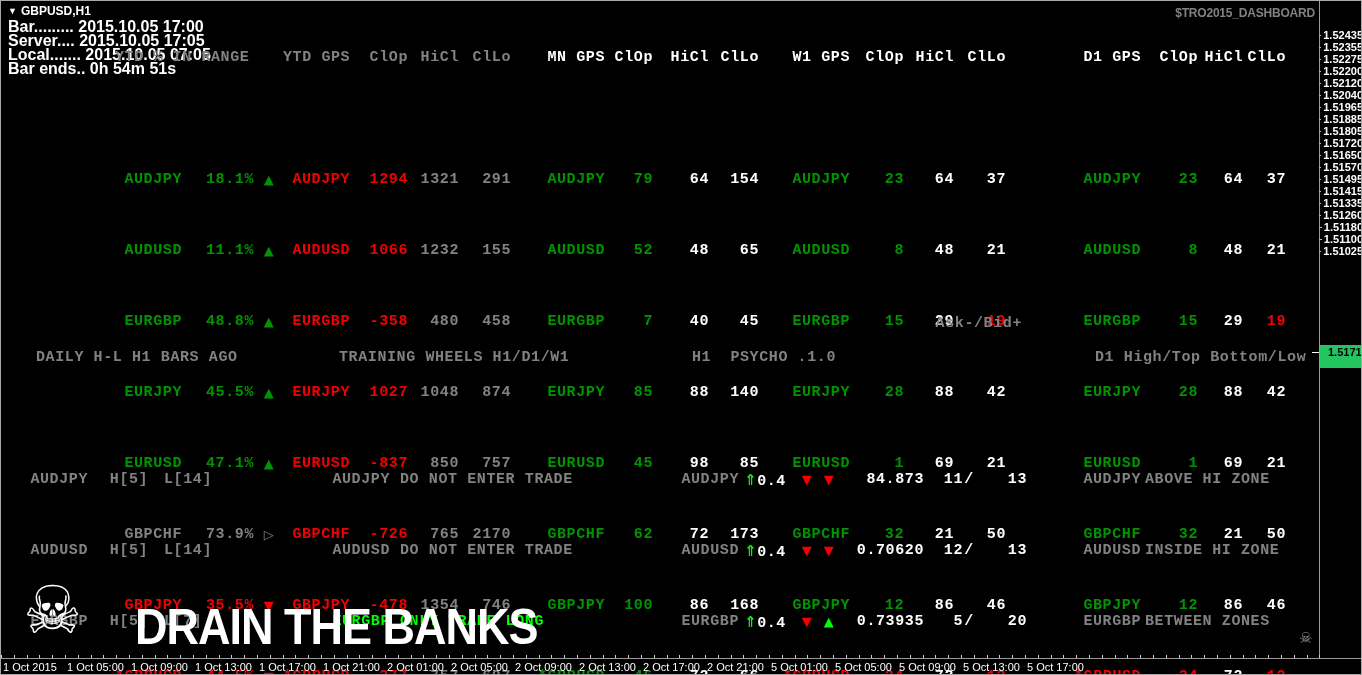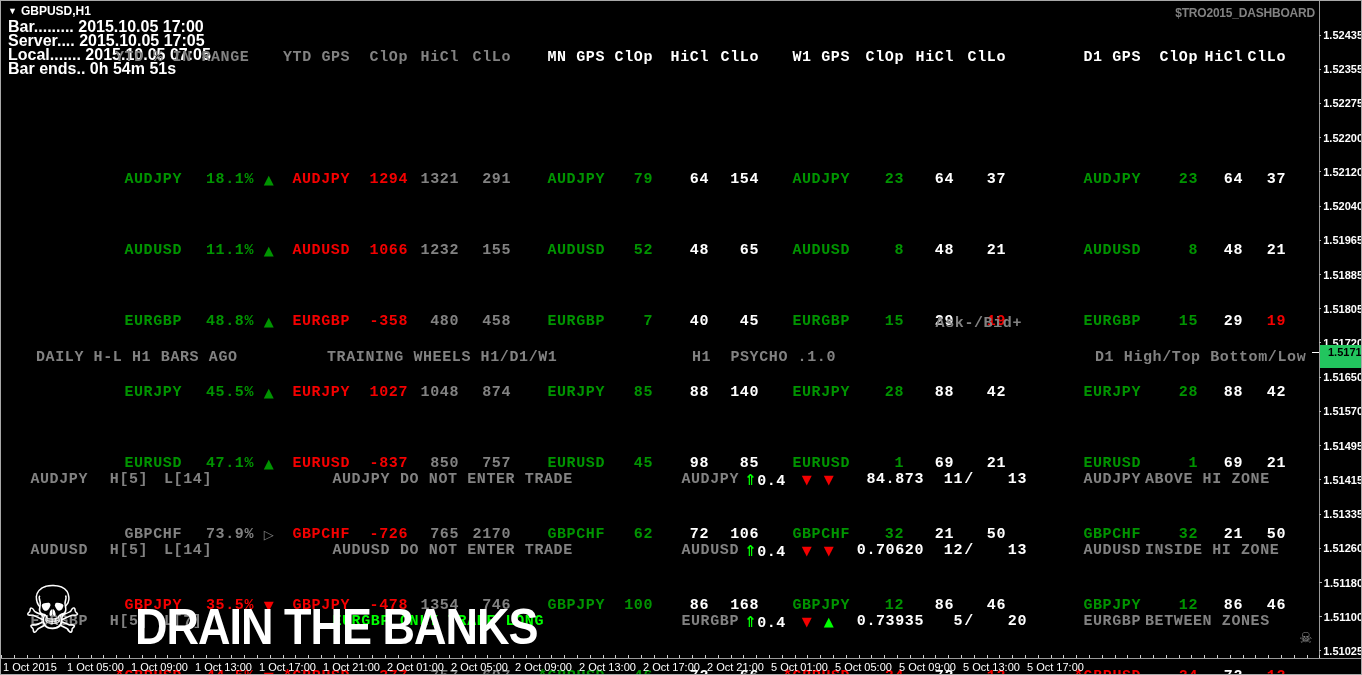--- a/index.html
+++ b/index.html
@@ -29,21 +29,21 @@
   #gps-w1{left:782px;top:13px}
   #gps-w1 .v1{width:54px}#gps-w1 .v2{width:50px}#gps-w1 .v3{width:52px}
   #gps-d1{left:1073px;top:13px}
   #gps-d1 .v1{width:57px}#gps-d1 .v2{width:45px}#gps-d1 .v3{width:43px}
   #daily{left:20px;top:313px}
   #daily .hdr{margin-left:15px}
   #daily .pair{width:67px}
   #daily .h{width:70px;text-align:center;padding-left:6px}
   #daily .l{text-align:right}
   #training{left:322px;top:313px}
-  #training .hdr{margin-left:4px}
+  #training .hdr{margin-left:16px}
   #training .pair{width:67px}
   #training .msg{text-align:left;padding-left:10px}
   #psycho{left:671px;top:313px;width:352px}
   #psycho .hdr .hl{margin-left:20px}
   #psycho .hdr .hr{position:absolute;right:2px;top:0}
   #psycho .pair{width:67px}
   #psycho .ud{width:52px;text-align:left;padding-left:5px}
   #psycho .chev{width:50px;text-align:left}
   #psycho .chev span{display:inline-block;width:22px;text-align:center;font-size:13px}
   #psycho .price{width:78px}
@@ -67,21 +67,21 @@
   #bigskull{position:absolute;left:22px;top:570px;color:#fff;font-size:66px;
             line-height:80px;font-family:"DejaVu Sans",sans-serif;}
   #brand{position:absolute;left:134px;top:597px;color:#fff;font-size:45px;font-weight:bold;
          letter-spacing:-1px;transform:scaleY(1.12);transform-origin:top left;}
   #smallskull{position:absolute;left:1298px;top:628px;color:#909090;font-size:15px;
               font-family:"DejaVu Sans",sans-serif;}
   
   #vline{position:absolute;left:1318px;top:0;width:1px;height:657px;background:#9a9a9a;}
   #hline{position:absolute;left:0;top:657px;width:1362px;height:1px;background:#9a9a9a;}
   #pricescale{position:absolute;left:1318px;top:28px;width:44px;height:628px;
-              display:flex;flex-direction:column;justify-content:space-between;}
+              display:flex;flex-direction:column;}
   .ptick{height:12px;line-height:12px;color:#fff;font-size:11px;font-weight:bold;
          display:flex;align-items:center;white-space:nowrap;}
   .ptick::before{content:"";display:inline-block;width:4px;height:1px;background:#bbb;margin-right:2px;}
   #curprice{position:absolute;left:1319px;top:344px;width:43px;height:23px;background:#22c55e;
             color:#000;font-size:11px;font-weight:bold;line-height:15px;padding-left:8px;
             box-sizing:border-box;}
   #curtick{position:absolute;left:1311px;top:351px;width:7px;height:1px;background:#fff;}
   
   #timeaxis{position:absolute;left:0;top:658px;width:1362px;height:17px;display:flex;}
   #timeaxis::before{content:"";position:absolute;left:0;top:-4px;width:1319px;height:3px;
@@ -171,21 +171,21 @@
         <div class="row"><span class="cell pair c-g">AUDJPY</span><span class="cell v1 c-g">79</span><span class="cell v2 c-w">64</span><span class="cell v3 c-w">154</span></div>
       
         <div class="row"><span class="cell pair c-g">AUDUSD</span><span class="cell v1 c-g">52</span><span class="cell v2 c-w">48</span><span class="cell v3 c-w">65</span></div>
       
         <div class="row"><span class="cell pair c-g">EURGBP</span><span class="cell v1 c-g">7</span><span class="cell v2 c-w">40</span><span class="cell v3 c-w">45</span></div>
       
         <div class="row"><span class="cell pair c-g">EURJPY</span><span class="cell v1 c-g">85</span><span class="cell v2 c-w">88</span><span class="cell v3 c-w">140</span></div>
       
         <div class="row"><span class="cell pair c-g">EURUSD</span><span class="cell v1 c-g">45</span><span class="cell v2 c-w">98</span><span class="cell v3 c-w">85</span></div>
       
-        <div class="row"><span class="cell pair c-g">GBPCHF</span><span class="cell v1 c-g">62</span><span class="cell v2 c-w">72</span><span class="cell v3 c-w">106</span></div>
+        <div class="row"><span class="cell pair c-g">GBPCHF</span><span class="cell v1 c-g">62</span><span class="cell v2 c-w">72</span><span class="cell v3 c-w">173</span></div>
       
         <div class="row"><span class="cell pair c-g">GBPJPY</span><span class="cell v1 c-g">100</span><span class="cell v2 c-w">86</span><span class="cell v3 c-w">168</span></div>
       
         <div class="row"><span class="cell pair c-g">*GBPUSD</span><span class="cell v1 c-g">46</span><span class="cell v2 c-w">72</span><span class="cell v3 c-w">66</span></div>
       
         
       
         
       
         

